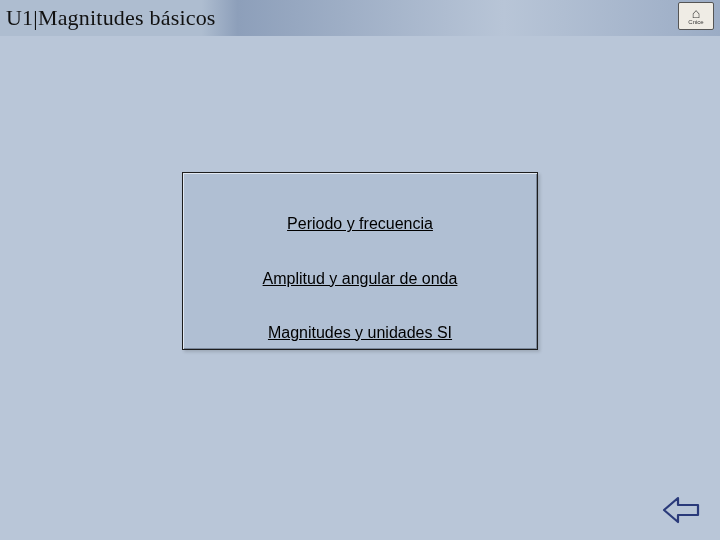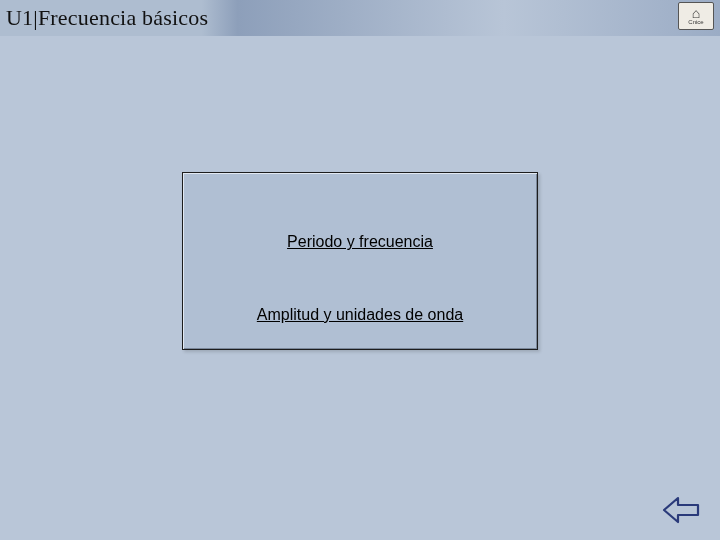--- a/index.html
+++ b/index.html
@@ -79,29 +79,30 @@
     width: 42px;
     height: 32px;
     cursor: pointer;
   }
   .back-arrow svg { width: 100%; height: 100%; display: block; }
 </style>
 </head>
 <body>
 
 <div class="titlebar">
-  <span class="title">U1|Frecuencia básicos</span>
+  <span class="title">U1|Magnitudes básicos</span>
   <div class="logo">
     <span class="house">⌂</span>
     <span>Cnice</span>
   </div>
 </div>
 
 <div class="menu-box">
   <a class="menu-link">Periodo y frecuencia</a>
-  <a class="menu-link">Amplitud y unidades de onda</a>
+  <a class="menu-link">Amplitud y angular de onda</a>
+  <a class="menu-link">Magnitudes y unidades SI</a>
 </div>
 
 <div class="back-arrow">
   <svg viewBox="0 0 42 32">
     <path d="M18 4 L4 16 L18 28 L18 21 L38 21 L38 11 L18 11 Z" fill="#b9c6d8" stroke="#2a3a7a" stroke-width="2.2" stroke-linejoin="round"></path>
   </svg>
 </div>
 
 </body></html>

